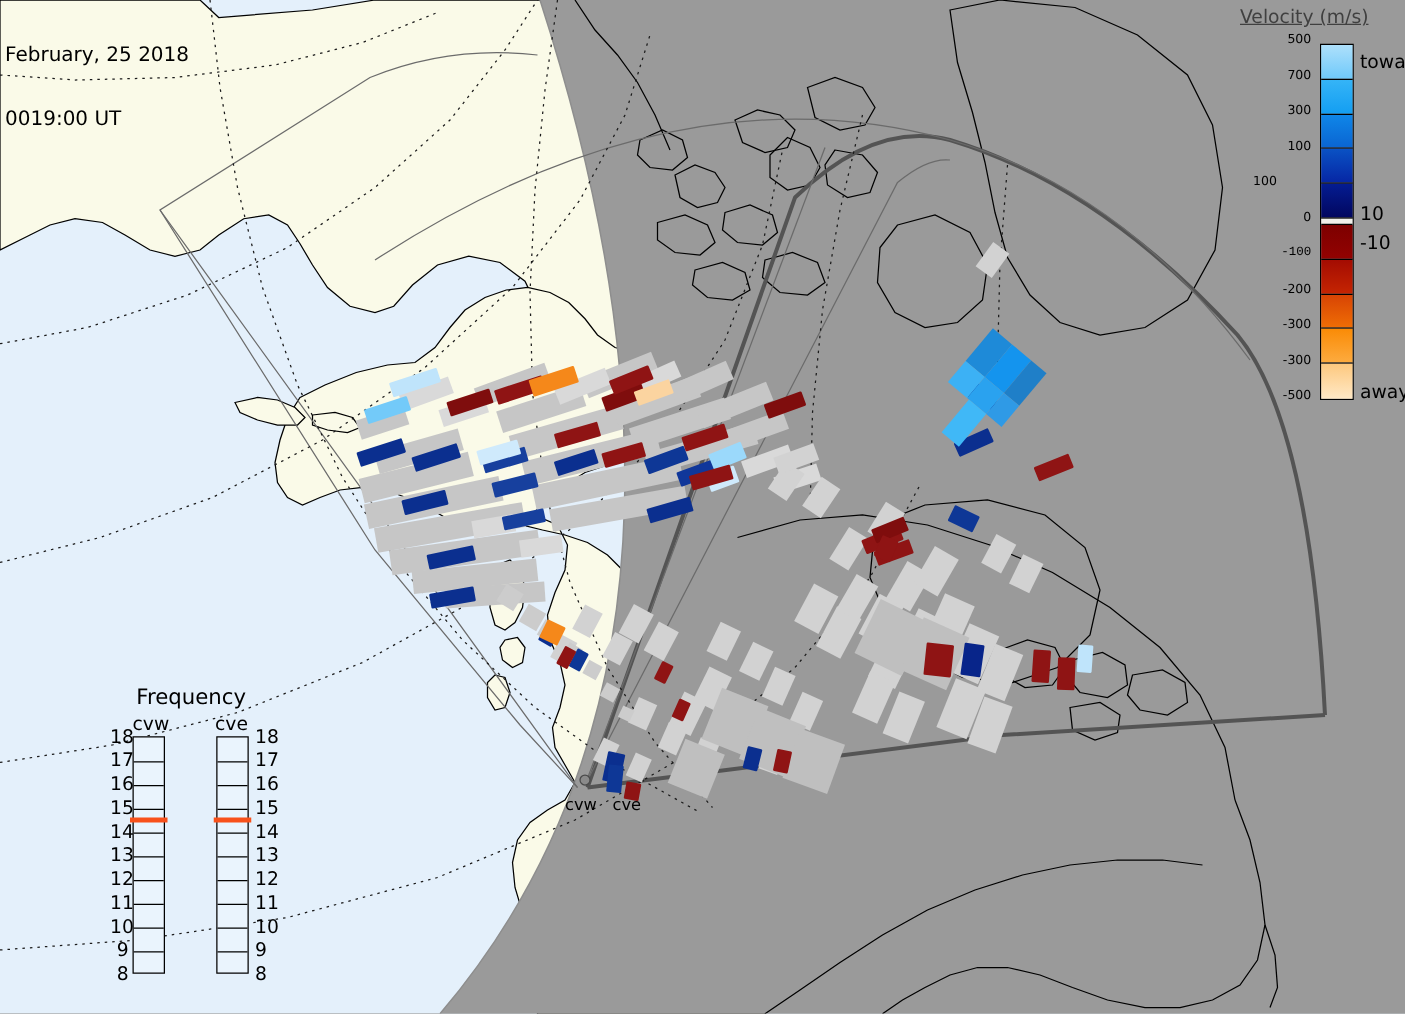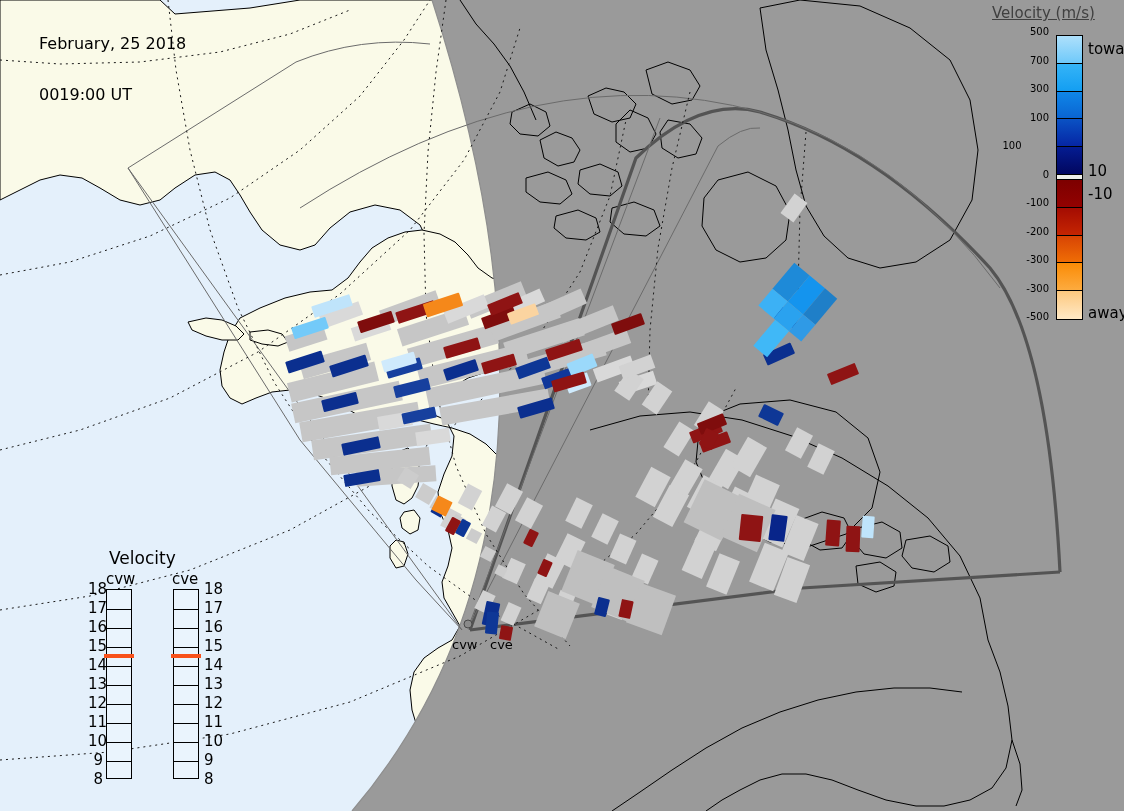--- a/index.html
+++ b/index.html
@@ -25,21 +25,21 @@
   #title-block {
     position: absolute;
     left: 4px;
     top: 1px;
     line-height: 17px;
     font-size: 16px;
     color: #000;
     white-space: pre;
     z-index: 40;
   }
-  #title-block div { letter-spacing: 0px; margin-left: 35px; }
+  #title-block div { letter-spacing: 0px; }
 
   
   #velocity-legend {
     position: absolute;
     left: 975px;
     top: 4px;
     z-index: 40;
   }
   #velocity-title {
     position: absolute;
@@ -466,34 +466,34 @@
         <div class="cbar-seg" style="top: 227.4px; height: 27.8px; background: linear-gradient(rgb(250, 139, 6), rgb(253, 171, 63));"></div>
         <div class="cbar-seg" style="top: 255.2px; height: 27.8px; background: linear-gradient(rgb(253, 200, 126), rgb(255, 233, 198));"></div>
       </div>
     <div id="cbar-ticks">
         <div class="cb-tick-l" style="left: 0px; top: 22px;">500</div>
         <div class="cb-tick-l" style="left: 0px; top: 50.5px;">700</div>
         <div class="cb-tick-l" style="left: 0px; top: 79px;">300</div>
         <div class="cb-tick-l" style="left: 0px; top: 107.5px;">100</div>
         <div class="cb-tick-l" style="left: 0px; top: 136px; text-align: center;">100</div>
         <div class="cb-tick-l" style="left: 0px; top: 164.5px;">0</div>
-        <div class="cb-tick-l" style="left: 0px; top: 193px;">-100</div>
+        <div class="cb-tick-l" style="left: 0px; top: 193px; font-family: Liberation Mono, monospace;">-100</div>
         <div class="cb-tick-l" style="left: 0px; top: 221.5px;">-200</div>
         <div class="cb-tick-l" style="left: 0px; top: 250px;">-300</div>
         <div class="cb-tick-l" style="left: 0px; top: 278.5px;">-300</div>
         <div class="cb-tick-l" style="left: 0px; top: 307px;">-500</div>
       </div>
     <div class="cb-side" id="cb-toward" style="top:36px;">toward</div>
     <div class="cb-side" id="cb-away" style="top:300px;">away</div>
     <div class="cb-side" id="cb-hi" style="top:158px;">10</div>
     <div class="cb-side" id="cb-lo" style="top:181px;">-10</div>
   </div>
 
   <div id="frequency-legend">
-    <div id="freq-title">Velocity</div>
+    <div id="freq-title">Frequency</div>
 
     <div class="freq-col-label" id="freq-lab-0" style="left:18px;">cvw</div>
     <div class="freq-col-label" id="freq-lab-1" style="left:84px;">cve</div>
 
     <div class="freq-bar" id="freq-bar-0" style="left:18px;">
         <div class="freq-div" style="top: 19px;"></div>
         <div class="freq-div" style="top: 38px;"></div>
         <div class="freq-div" style="top: 57px;"></div>
         <div class="freq-div" style="top: 76px;"></div>
         <div class="freq-div" style="top: 95px;"></div>

